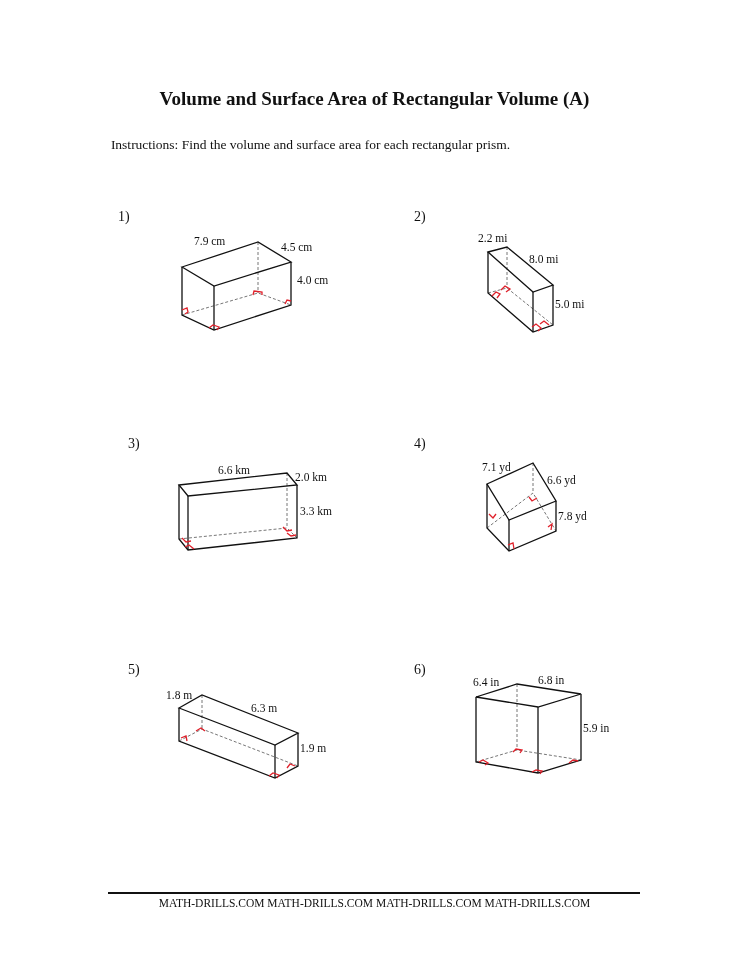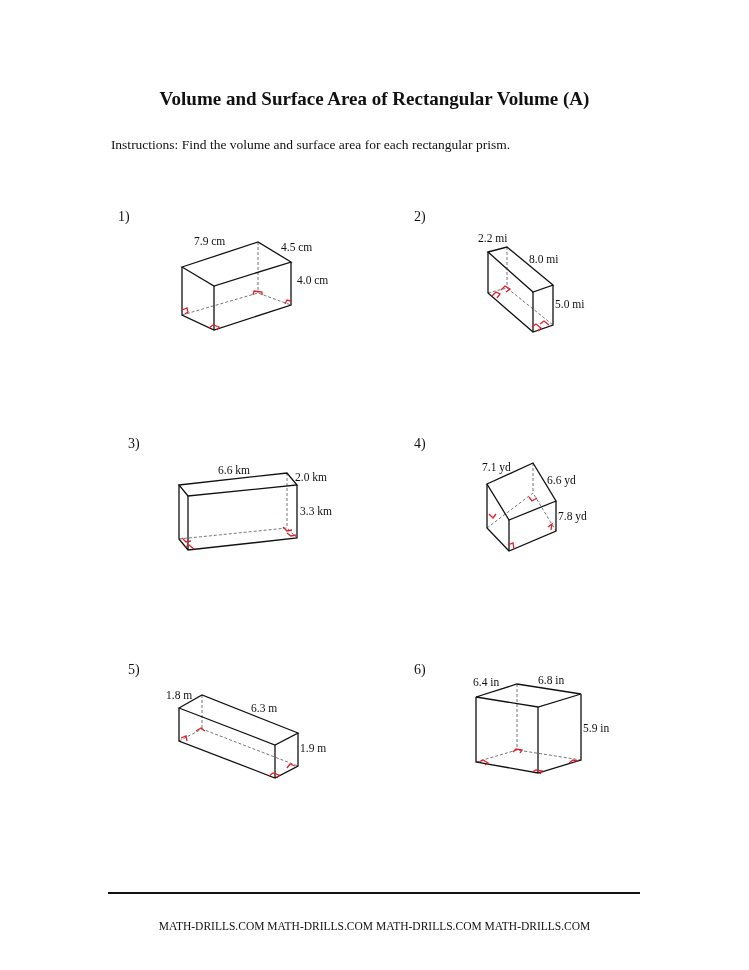--- a/index.html
+++ b/index.html
@@ -9,21 +9,21 @@
            font-size: 19px; font-weight: bold; }
   .instructions { position: absolute; top: 137px; left: 0; width: 621px; text-align: center;
                   font-size: 13.5px; }
   .pnum { position: absolute; font-size: 14px; }
   svg.figures { position: absolute; left: 0; top: 0; }
   .edge { stroke: #111; stroke-width: 1.3; fill: none; }
   .hidden { stroke: #777; stroke-width: 1; stroke-dasharray: 3 2; fill: none; }
   .ra { stroke: #e0202a; stroke-width: 1.3; fill: none; }
   .lbl { font-family: "Liberation Serif", "DejaVu Serif", serif; font-size: 11.5px; fill: #111; }
   .footer-rule { position: absolute; left: 108px; top: 892px; width: 532px; height: 2px; background: #111; }
-  .footer { position: absolute; top: 897px; left: 0; width: 749px; text-align: center; font-size: 11.5px; margin-top: 23px; }
+  .footer { position: absolute; top: 897px; left: 0; width: 749px; text-align: center; font-size: 11.5px; }
 </style>
 </head>
 <body>
 
 <div class="title">Volume and Surface Area of Rectangular Volume (A)</div>
 <div class="instructions">Instructions: Find the volume and surface area for each rectangular prism.</div>
 
 <div class="pnum" style="left:118px; top:209px;">1)</div>
 <div class="pnum" style="left:414px; top:209px;">2)</div>
 <div class="pnum" style="left:128px; top:436px;">3)</div>

